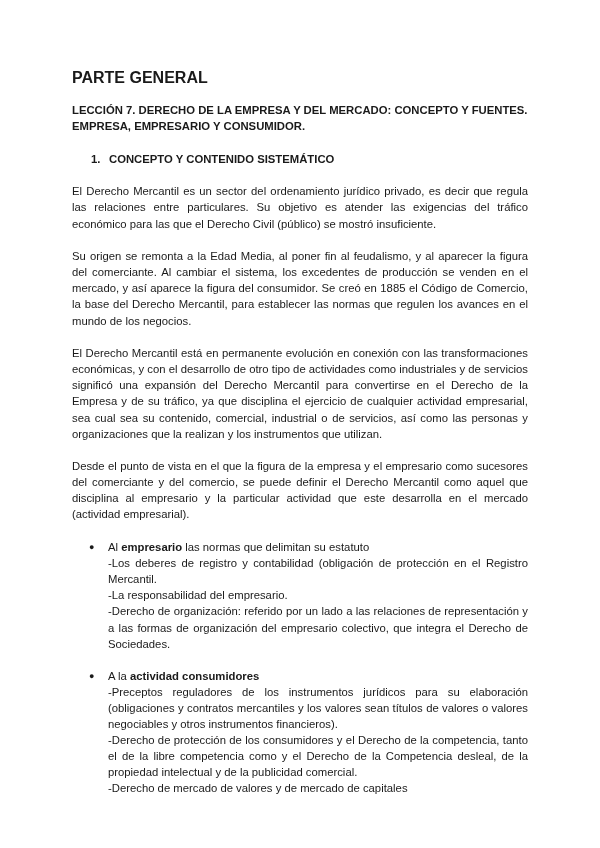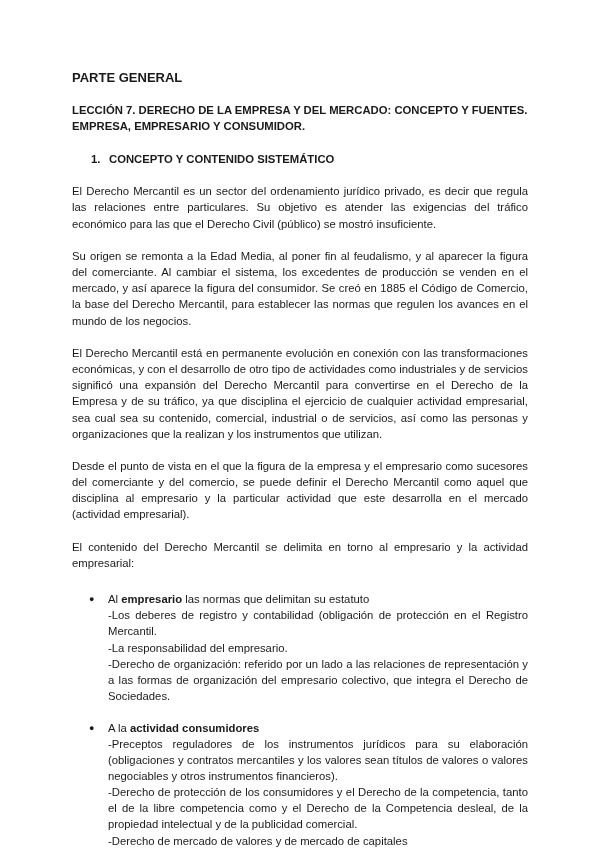--- a/index.html
+++ b/index.html
@@ -1,18 +1,18 @@
 <!DOCTYPE html>
 <html><head>
 <meta charset="utf-8">
 <style>
   html, body { margin: 0; padding: 0; background: #ffffff; }
   body { width: 600px; height: 848px; overflow: hidden; position: relative; font-family: "Liberation Sans", sans-serif; color: #1a1a1a; }
   .page { position: absolute; left: 72px; top: 70px; width: 456px; font-size: 11.3px; line-height: 16.1px; }
-  .part { font-weight: bold; font-size: 13px; margin: 0 0 16px 0; }
+  .part { font-weight: bold; font-size: 16px; margin: 0 0 16px 0; }
   .lesson { font-weight: bold; margin: 0 0 17px 0; }
   .section { font-weight: bold; margin: 0 0 16px 19px; display: flex; }
   .section .num { width: 18px; }
   .section .title { }
   p.body { margin: 0 0 16.5px 0; text-align: justify; }
   ul.items { list-style: none; margin: 0; padding: 0; }
   ul.items li { position: relative; padding-left: 36px; margin: 0 0 16px 0; text-align: justify; }
   ul.items li .bullet { position: absolute; left: 17px; top: 0; font-size: 9px; }
   .sub { display: block; text-align: justify; }
   b { font-weight: bold; }
@@ -25,21 +25,20 @@
   <div class="lesson">LECCIÓN 7. DERECHO DE LA EMPRESA Y DEL MERCADO: CONCEPTO Y FUENTES. EMPRESA, EMPRESARIO Y CONSUMIDOR.</div>
   <div class="section">
     <span class="num">1.</span>
     <span class="title">CONCEPTO Y CONTENIDO SISTEMÁTICO</span>
   </div>
 
   <p class="body">El Derecho Mercantil es un sector del ordenamiento jurídico privado, es decir que regula las relaciones entre particulares. Su objetivo es atender las exigencias del tráfico económico para las que el Derecho Civil (público) se mostró insuficiente.</p>
   <p class="body">Su origen se remonta a la Edad Media, al poner fin al feudalismo, y al aparecer la figura del comerciante. Al cambiar el sistema, los excedentes de producción se venden en el mercado, y así aparece la figura del consumidor. Se creó en 1885 el Código de Comercio, la base del Derecho Mercantil, para establecer las normas que regulen los avances en el mundo de los negocios.</p>
   <p class="body">El Derecho Mercantil está en permanente evolución en conexión con las transformaciones económicas, y con el desarrollo de otro tipo de actividades como industriales y de servicios significó una expansión del Derecho Mercantil para convertirse en el Derecho de la Empresa y de su tráfico, ya que disciplina el ejercicio de cualquier actividad empresarial, sea cual sea su contenido, comercial, industrial o de servicios, así como las personas y organizaciones que la realizan y los instrumentos que utilizan.</p>
   <p class="body">Desde el punto de vista en el que la figura de la empresa y el empresario como sucesores del comerciante y del comercio, se puede definir el Derecho Mercantil como aquel que disciplina al empresario y la particular actividad que este desarrolla en el mercado (actividad empresarial).</p>
-  <p class="body" style="margin-bottom:20px;">El contenido del Derecho Mercantil se delimita en torno al empresario y la actividad empresarial:</p>
 
   <ul class="items">
     <li>
       <span class="bullet">●</span>
       <span>Al </span><b>empresario</b><span> las normas que delimitan su estatuto</span>
       <span class="sub">-Los deberes de registro y contabilidad (obligación de protección en el Registro Mercantil.</span>
       <span class="sub">-La responsabilidad del empresario.</span>
       <span class="sub">-Derecho de organización: referido por un lado a las relaciones de representación y a las formas de organización del empresario colectivo, que integra el Derecho de Sociedades.</span>
     </li>
     <li>

